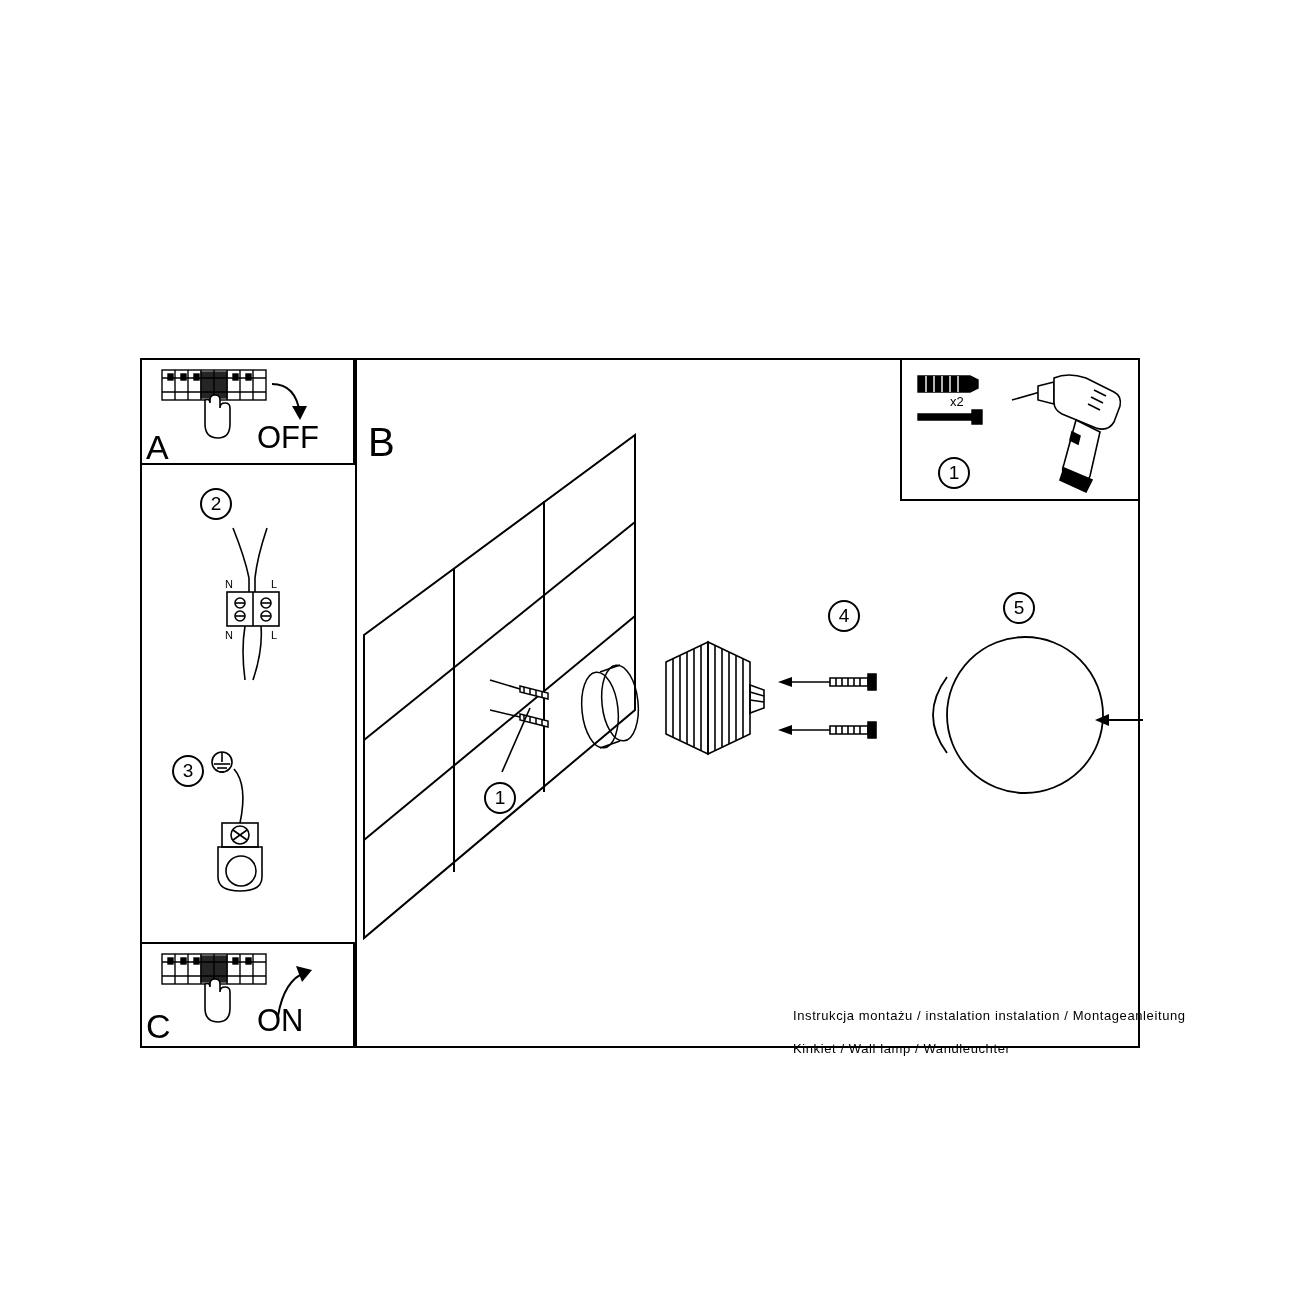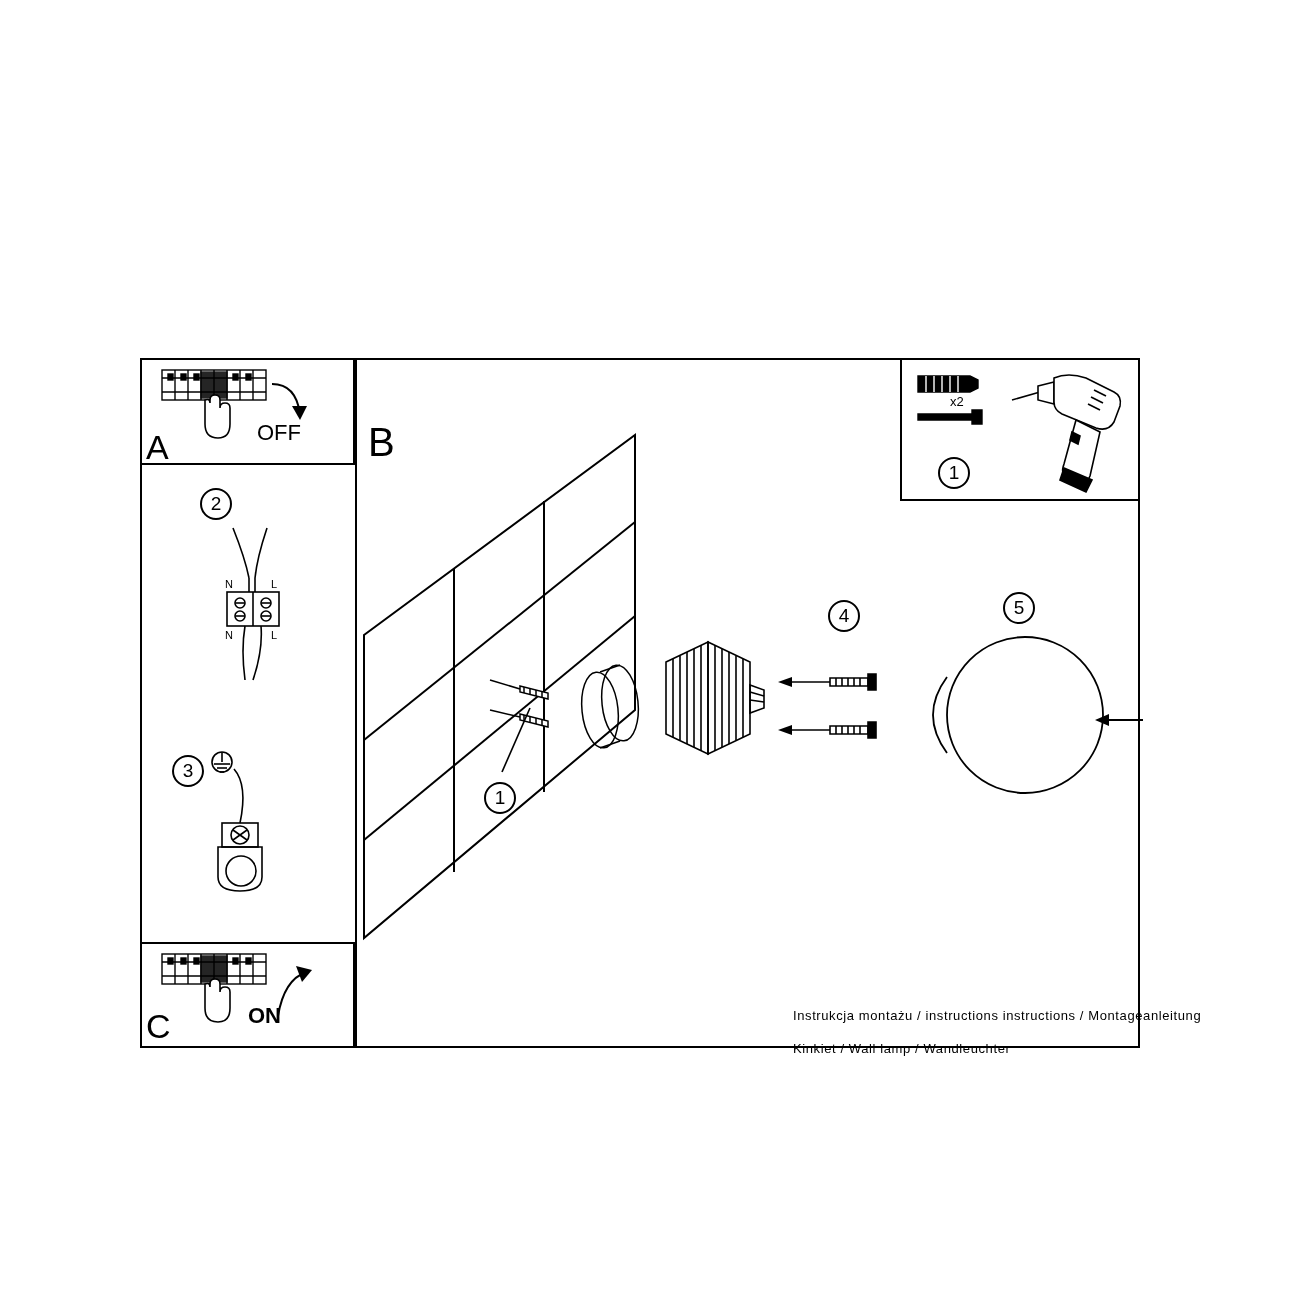--- a/index.html
+++ b/index.html
@@ -58,21 +58,21 @@
   }
 
   
   .lbl {
     position: absolute;
     font-family: "Liberation Sans", sans-serif;
     color: #000;
     white-space: nowrap;
   }
   .big-letter { font-size: 34px; }
-  .onoff { font-size: 22px; }
+  .onoff { font-size: 31px; }
   .tiny { font-size: 13px; }
   .footer-text {
     position: absolute;
     font-size: 13px;
     letter-spacing: 0.6px;
     color: #000;
     white-space: nowrap;
   }
 
   
@@ -184,21 +184,21 @@
       <line x1="33" y1="85" x2="47" y2="95"></line>
       <line x1="33" y1="95" x2="47" y2="85"></line>
 
       <path d="M18 102 L62 102 L62 132 Q62 146 40 146 Q18 146 18 132 Z"></path>
       <circle cx="41" cy="126" r="15"></circle>
     </g>
   </svg>
 
   <div class="frame" id="panel-c"></div>
   <div class="lbl big-letter" style="left:146px; top:1007px;">C</div>
-  <div class="lbl onoff" style="left:248px; top:1003px;font-weight:bold;">ON</div>
+  <div class="lbl onoff" style="left:257px; top:1003px;">ON</div>
 
   <svg class="abs" style="left:150px; top:946px;" width="200" height="100" viewBox="0 0 200 100">
     <g fill="none" stroke="#000" stroke-width="1.4">
       <rect x="12" y="8" width="104" height="30"></rect>
       <line x1="12" y1="16" x2="116" y2="16"></line>
       <line x1="12" y1="30" x2="116" y2="30"></line>
       <g>
         <line x1="25" y1="8" x2="25" y2="38"></line>
         <line x1="38" y1="8" x2="38" y2="38"></line>
         <line x1="51" y1="8" x2="51" y2="38"></line>
@@ -362,16 +362,16 @@
       <path d="M54 98 L82 110 L76 122 L50 110 Z" fill="#000"></path>
 
       <path d="M62 62 L70 66 L68 74 L60 70 Z" fill="#000"></path>
 
       <line x1="84" y1="20" x2="96" y2="26"></line>
       <line x1="81" y1="27" x2="93" y2="33"></line>
       <line x1="78" y1="34" x2="90" y2="40"></line>
     </g>
   </svg>
 
-  <div class="footer-text" style="left:793px; top:1008px;">Instrukcja montażu / instructions instructions / Montageanleitung</div>
+  <div class="footer-text" style="left:793px; top:1008px;">Instrukcja montażu / instalation instalation / Montageanleitung</div>
   <div class="footer-text" style="left:793px; top:1041px;">Kinkiet / Wall lamp / Wandleuchter</div>
 
 </div>
 
 </body></html>

